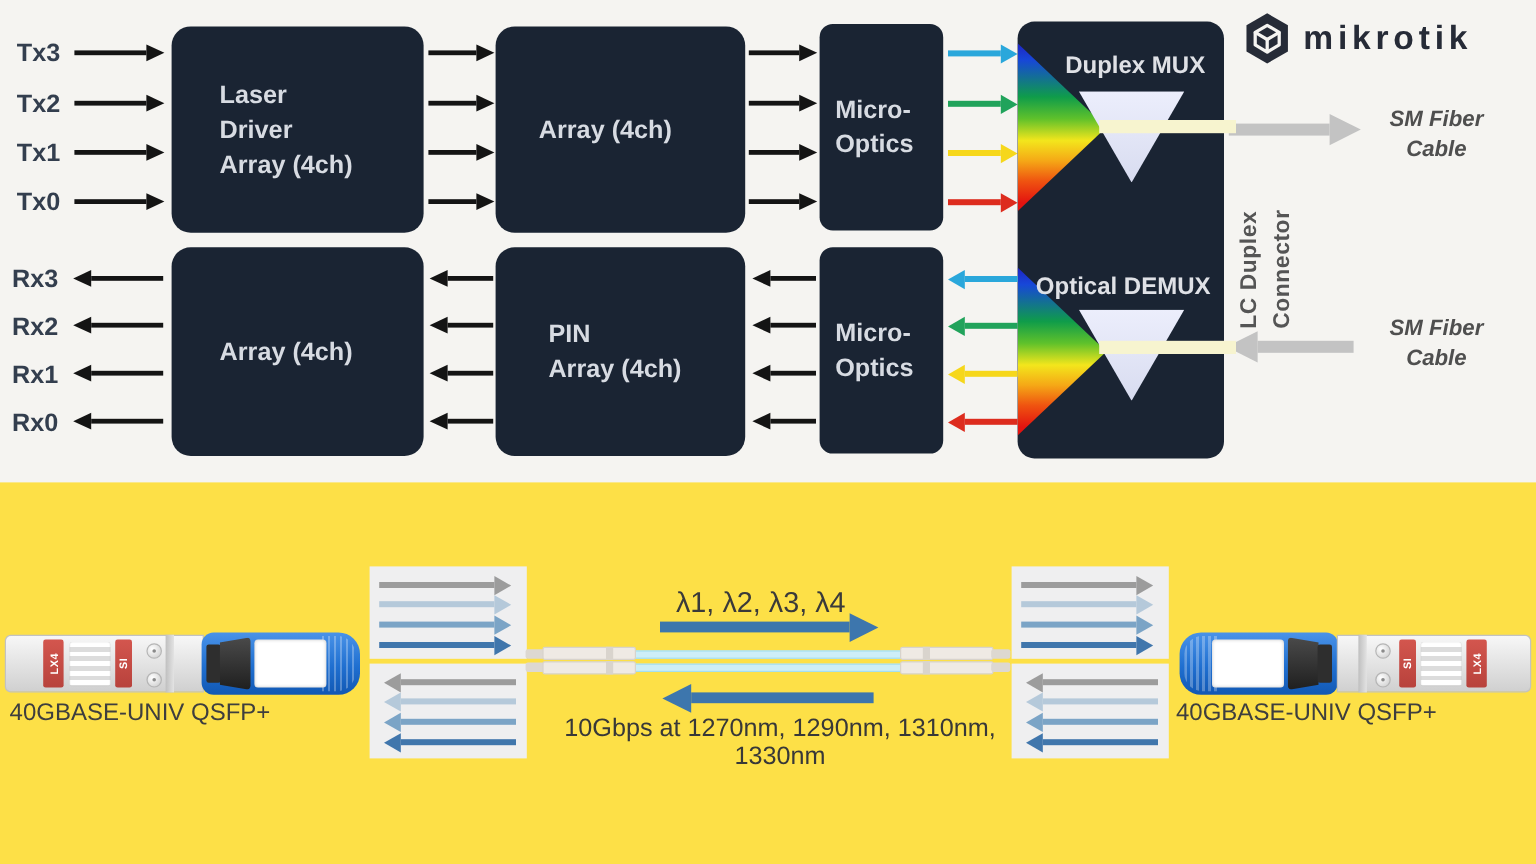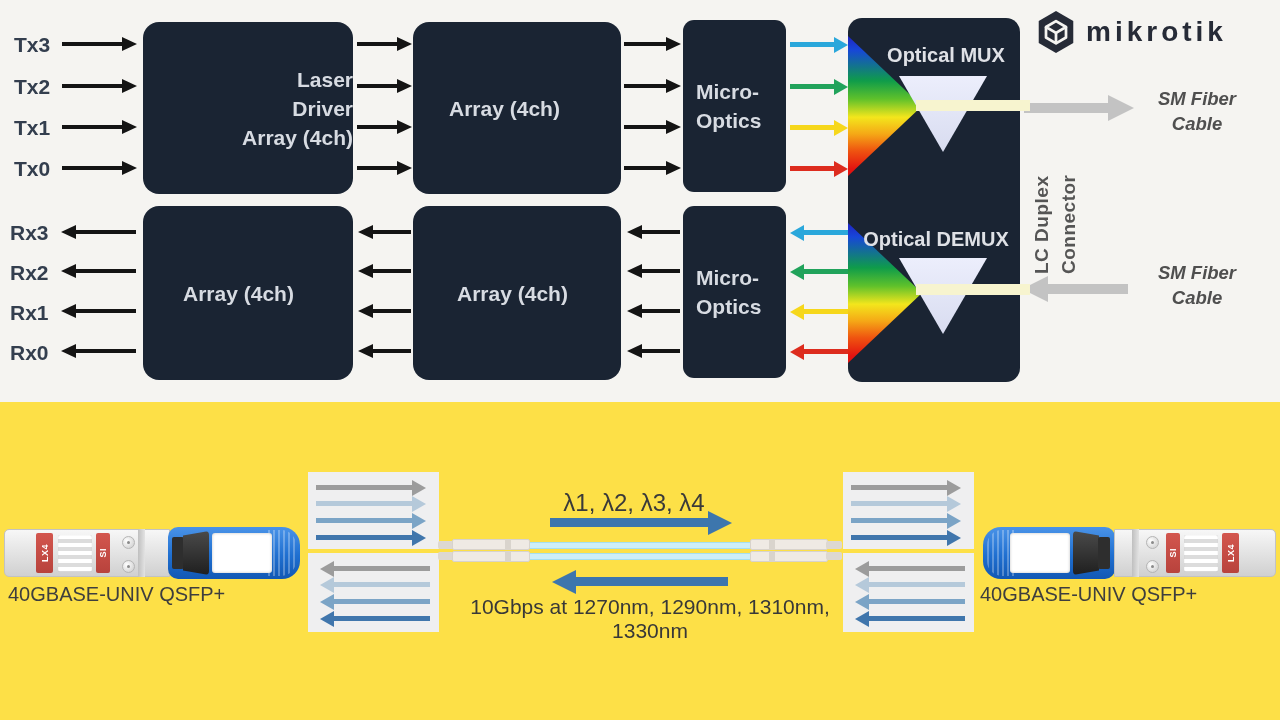--- a/index.html
+++ b/index.html
@@ -94,21 +94,21 @@
 
     <div class="io-label" style="left:14px;top:33px;">Tx3</div>
     <div class="io-label" style="left:14px;top:75px;">Tx2</div>
     <div class="io-label" style="left:14px;top:116px;">Tx1</div>
     <div class="io-label" style="left:14px;top:157px;">Tx0</div>
     <div class="arr r" style="left:62px;top:42px;width:60px;"></div>
     <div class="arr r" style="left:62px;top:84px;width:60px;"></div>
     <div class="arr r" style="left:62px;top:125px;width:60px;"></div>
     <div class="arr r" style="left:62px;top:166px;width:60px;"></div>
 
-    <div class="box" style="left:143px;top:22px;width:210px;height:172px;text-align:right;">
+    <div class="box" style="left:143px;top:22px;width:210px;height:172px;">
       <span>Laser</span>
       <span>Driver</span>
       <span>Array (4ch)</span>
     </div>
 
     <div class="arr r" style="left:357px;top:42px;width:40px;"></div>
     <div class="arr r" style="left:357px;top:84px;width:40px;"></div>
     <div class="arr r" style="left:357px;top:125px;width:40px;"></div>
     <div class="arr r" style="left:357px;top:166px;width:40px;"></div>
 
@@ -126,21 +126,21 @@
       <span>Optics</span>
     </div>
 
     <div class="arr ch r" style="left:790px;top:42px;width:44px;color:#2aa7db;"></div>
     <div class="arr ch r" style="left:790px;top:84px;width:44px;color:#21a35b;"></div>
     <div class="arr ch r" style="left:790px;top:125px;width:44px;color:#f6d71b;"></div>
     <div class="arr ch r" style="left:790px;top:166px;width:44px;color:#dd2c1e;"></div>
 
     <div class="muxbox">
       <div class="rainbow" style="top:18px;"></div>
-      <div class="muxlabel" style="left:28px;top:26px;width:140px;">Optical MUX</div>
+      <div class="muxlabel" style="left:28px;top:26px;width:140px;">Duplex MUX</div>
       <div class="prism" style="top:58px;"></div>
       <div class="beam" style="top:82px;"></div>
 
       <div class="rainbow" style="top:205px;"></div>
       <div class="muxlabel" style="left:10px;top:210px;width:156px;">Optical DEMUX</div>
       <div class="prism" style="top:240px;"></div>
       <div class="beam" style="top:266px;"></div>
     </div>
 
     <div class="arr fiber r" style="left:1024px;top:103px;width:84px;"></div>
@@ -172,20 +172,21 @@
     <div class="box" style="left:143px;top:206px;width:210px;height:174px;">
       <span>Array (4ch)</span>
     </div>
 
     <div class="arr l" style="left:373px;top:230px;width:38px;"></div>
     <div class="arr l" style="left:373px;top:269px;width:38px;"></div>
     <div class="arr l" style="left:373px;top:309px;width:38px;"></div>
     <div class="arr l" style="left:373px;top:349px;width:38px;"></div>
 
     <div class="box" style="left:413px;top:206px;width:208px;height:174px;padding-left:44px;">
+      <span>PIN</span>
       <span>Array (4ch)</span>
     </div>
 
     <div class="arr l" style="left:642px;top:230px;width:38px;"></div>
     <div class="arr l" style="left:642px;top:269px;width:38px;"></div>
     <div class="arr l" style="left:642px;top:309px;width:38px;"></div>
     <div class="arr l" style="left:642px;top:349px;width:38px;"></div>
 
     <div class="box small" style="left:683px;top:206px;width:103px;height:172px;">
       <span>Micro-</span>

